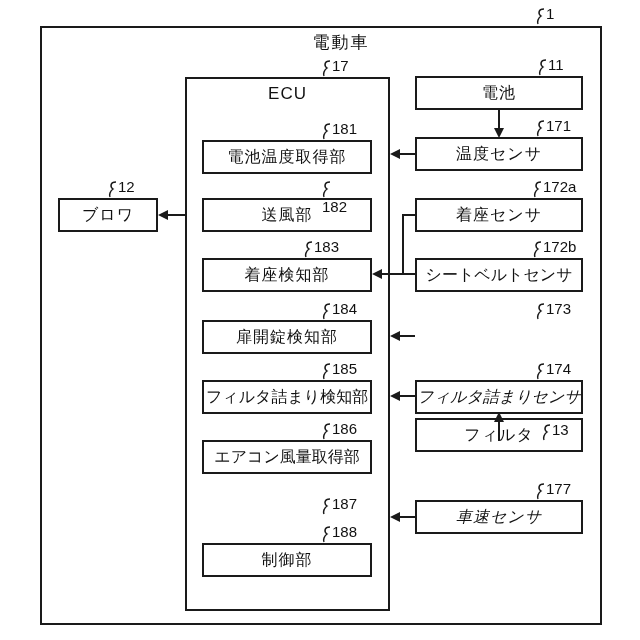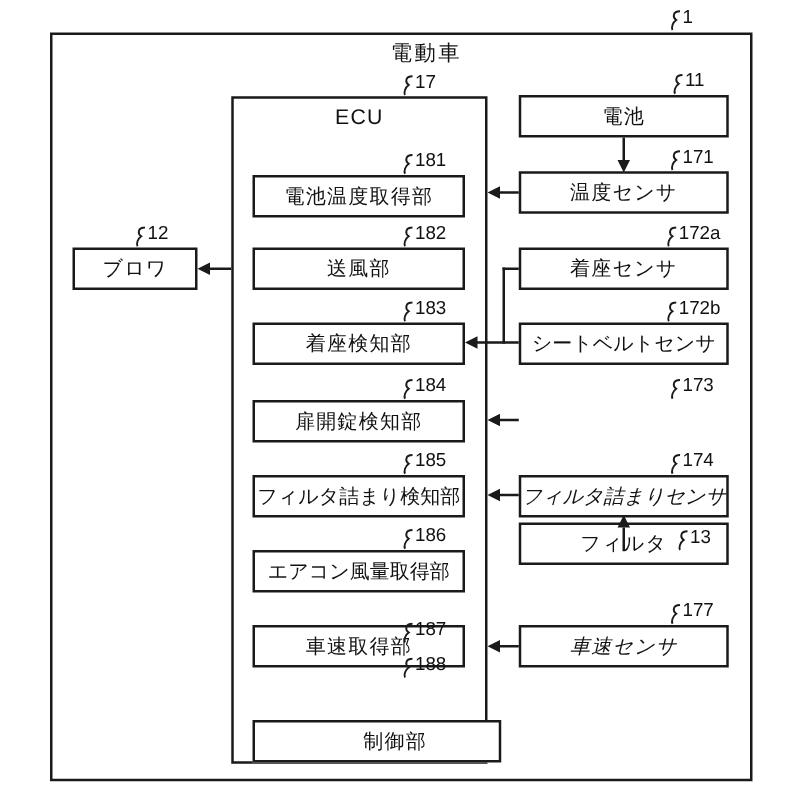--- a/index.html
+++ b/index.html
@@ -44,29 +44,29 @@
 
   <div class="box" style="left:202px;top:140px;width:166px;height:30px;">電池温度取得部</div>
   <div class="ref" style="left:322px;top:121px;">
     <svg width="9" height="17" viewBox="0 0 9 17">
         <path d="M8 1 C2 1 2 6 5 8 C2 10 1 14 2 16" fill="none" stroke="#1a1a1a" stroke-width="1.5"></path>
       </svg>
     <span>181</span>
   </div>
 
   <div class="box" style="left:202px;top:198px;width:166px;height:30px;">送風部</div>
-  <div class="ref" style="left:322px;top:179px;">
+  <div class="ref" style="left:322px;top:179px;flex-direction:column;">
     <svg width="9" height="17" viewBox="0 0 9 17">
         <path d="M8 1 C2 1 2 6 5 8 C2 10 1 14 2 16" fill="none" stroke="#1a1a1a" stroke-width="1.5"></path>
       </svg>
     <span>182</span>
   </div>
 
   <div class="box" style="left:202px;top:258px;width:166px;height:30px;">着座検知部</div>
-  <div class="ref" style="left:322px;top:239px;">
+  <div class="ref" style="left:304px;top:239px;">
     <svg width="9" height="17" viewBox="0 0 9 17">
         <path d="M8 1 C2 1 2 6 5 8 C2 10 1 14 2 16" fill="none" stroke="#1a1a1a" stroke-width="1.5"></path>
       </svg>
     <span>183</span>
   </div>
 
   <div class="box" style="left:202px;top:320px;width:166px;height:30px;">扉開錠検知部</div>
   <div class="ref" style="left:322px;top:301px;">
     <svg width="9" height="17" viewBox="0 0 9 17">
         <path d="M8 1 C2 1 2 6 5 8 C2 10 1 14 2 16" fill="none" stroke="#1a1a1a" stroke-width="1.5"></path>
@@ -83,29 +83,28 @@
   </div>
 
   <div class="box" style="left:202px;top:440px;width:166px;height:30px;letter-spacing:0;text-align:center;">エアコン風量取得部</div>
   <div class="ref" style="left:322px;top:421px;">
     <svg width="9" height="17" viewBox="0 0 9 17">
         <path d="M8 1 C2 1 2 6 5 8 C2 10 1 14 2 16" fill="none" stroke="#1a1a1a" stroke-width="1.5"></path>
       </svg>
     <span>186</span>
   </div>
 
-  <div class="box" style="left:202px;top:500px;width:166px;height:30px;">車速取得部</div>
   <div class="ref" style="left:322px;top:496px;">
     <svg width="9" height="17" viewBox="0 0 9 17">
         <path d="M8 1 C2 1 2 6 5 8 C2 10 1 14 2 16" fill="none" stroke="#1a1a1a" stroke-width="1.5"></path>
       </svg>
     <span>187</span>
   </div>
 
-  <div class="box" style="left:202px;top:576px;width:166px;height:30px;padding-left:29px;">制御部</div>
+  <div class="box" style="left:202px;top:543px;width:166px;height:30px;">制御部</div>
   <div class="ref" style="left:322px;top:524px;">
     <svg width="9" height="17" viewBox="0 0 9 17">
         <path d="M8 1 C2 1 2 6 5 8 C2 10 1 14 2 16" fill="none" stroke="#1a1a1a" stroke-width="1.5"></path>
       </svg>
     <span>188</span>
   </div>
 
   <div class="box" style="left:58px;top:198px;width:96px;height:30px;text-align:center;">ブロワ</div>
   <div class="ref" style="left:108px;top:179px;">
     <svg width="9" height="17" viewBox="0 0 9 17">

